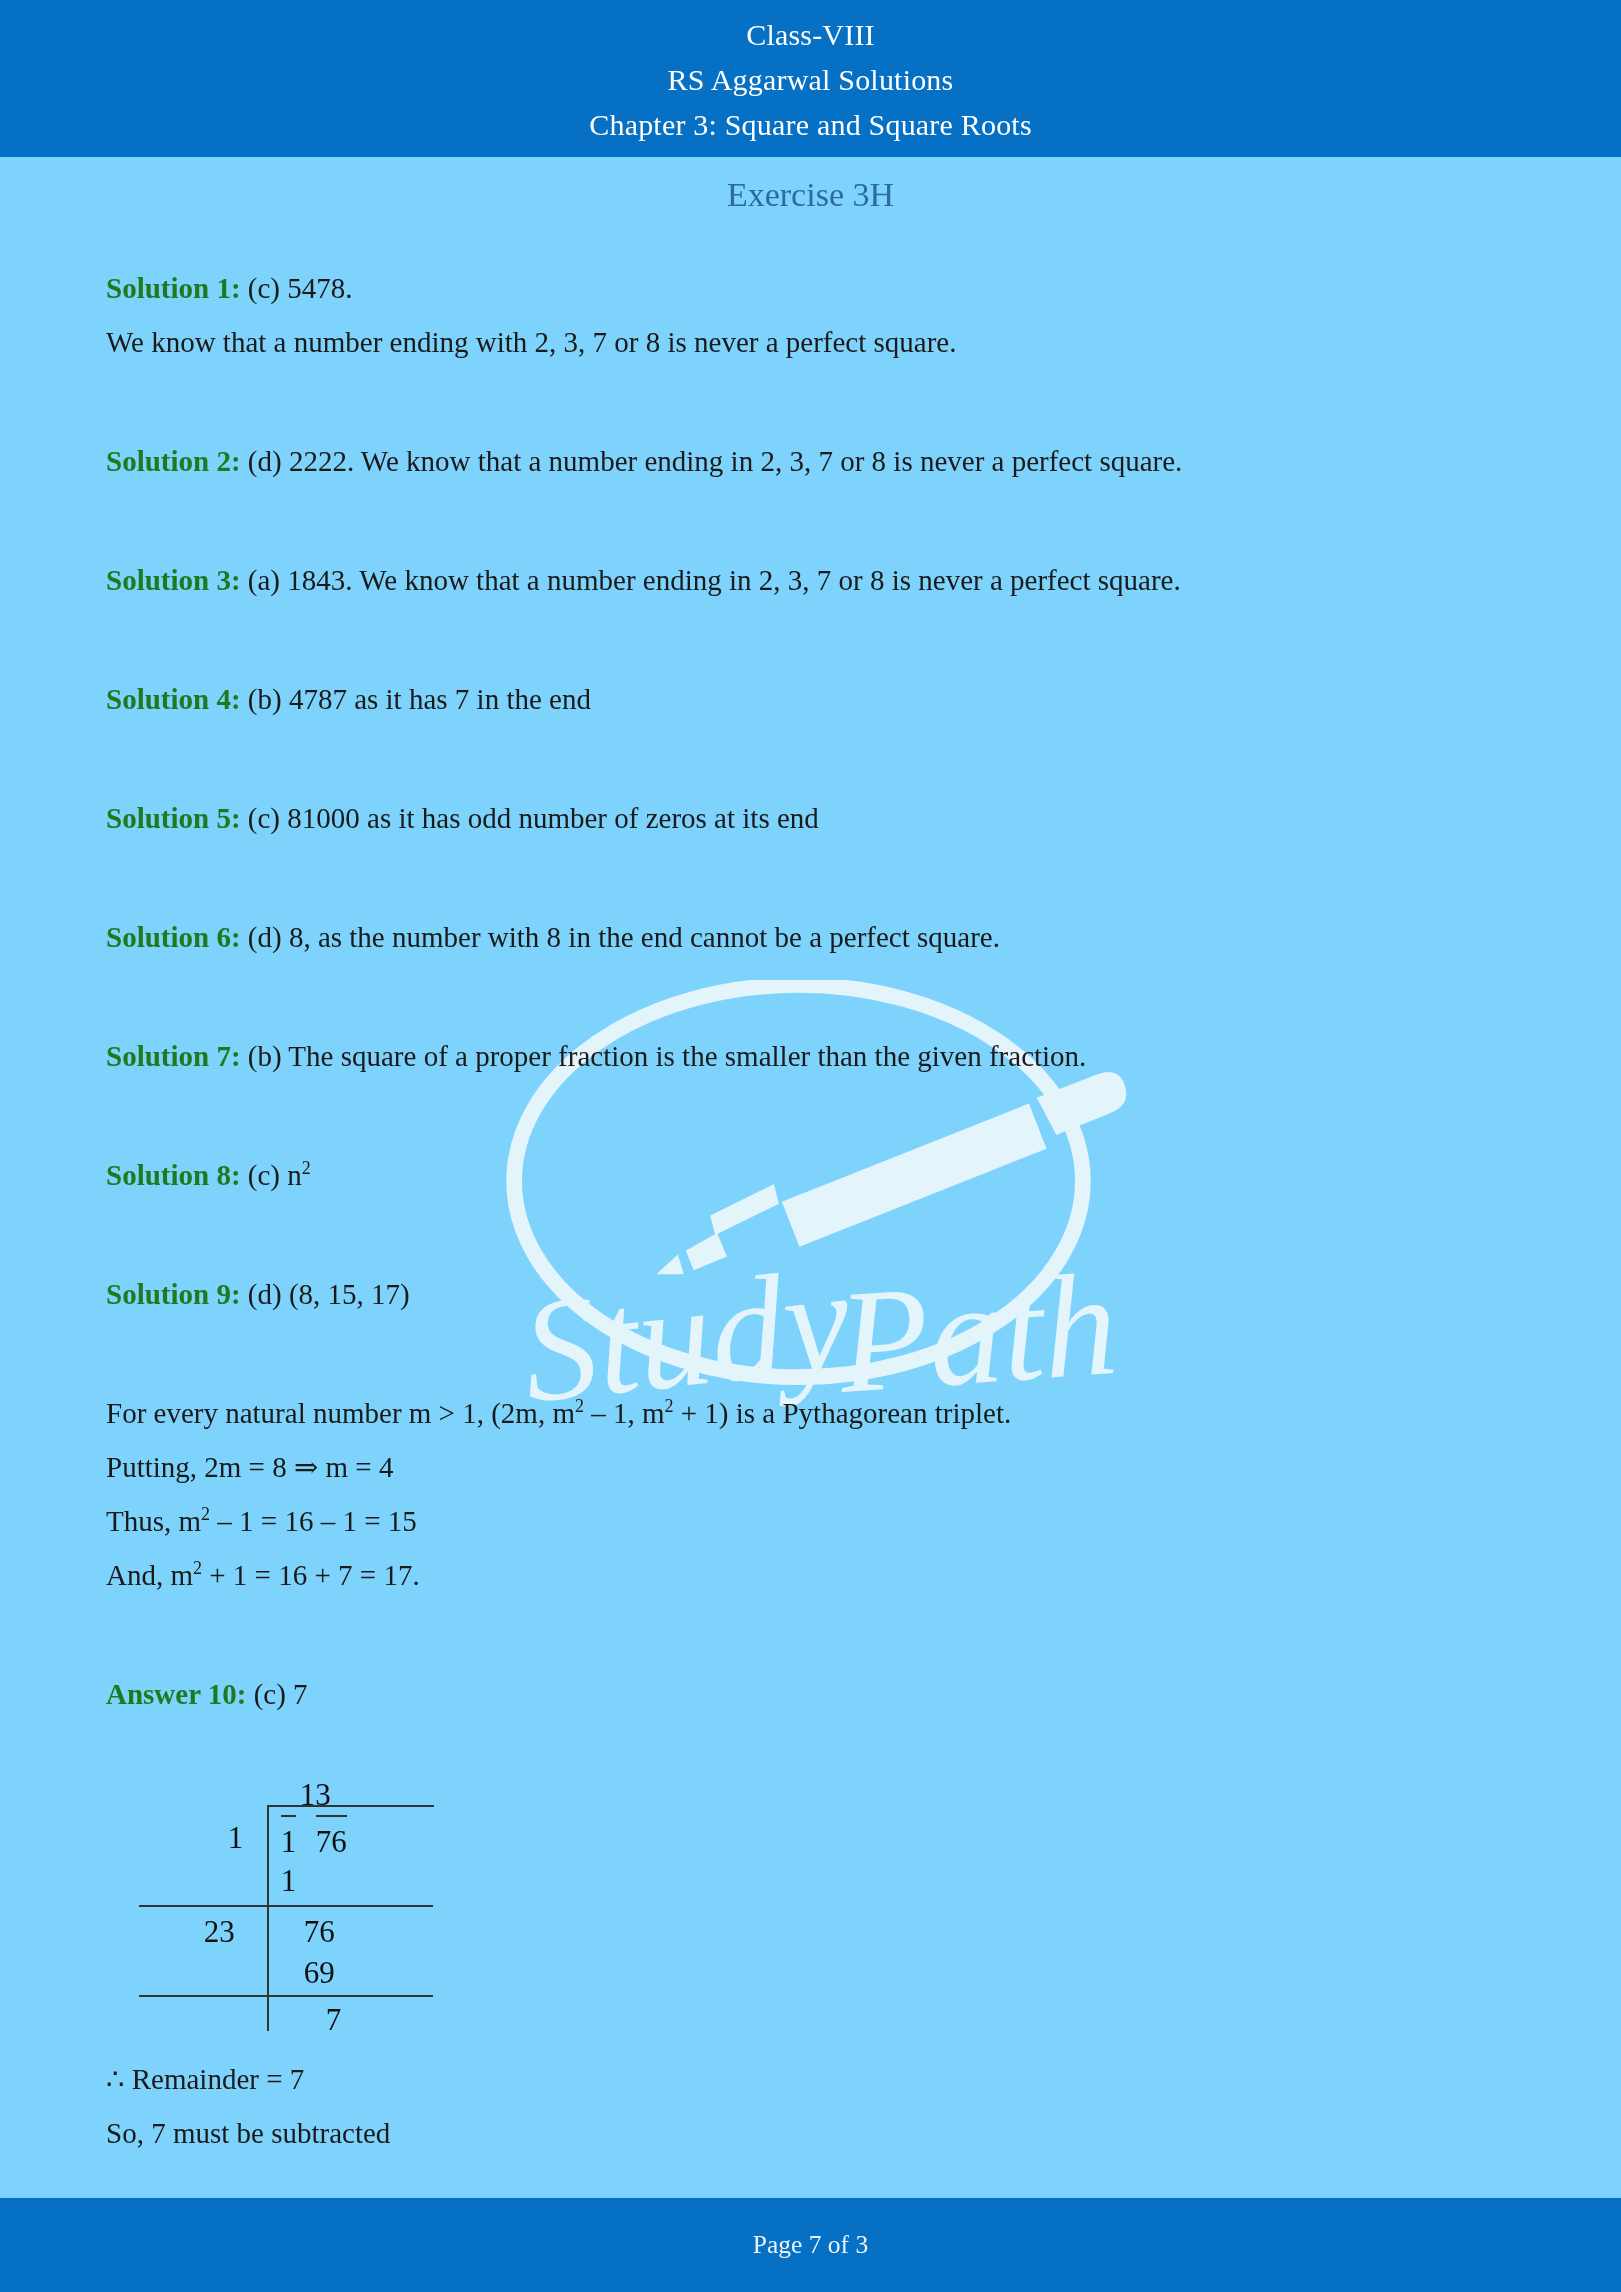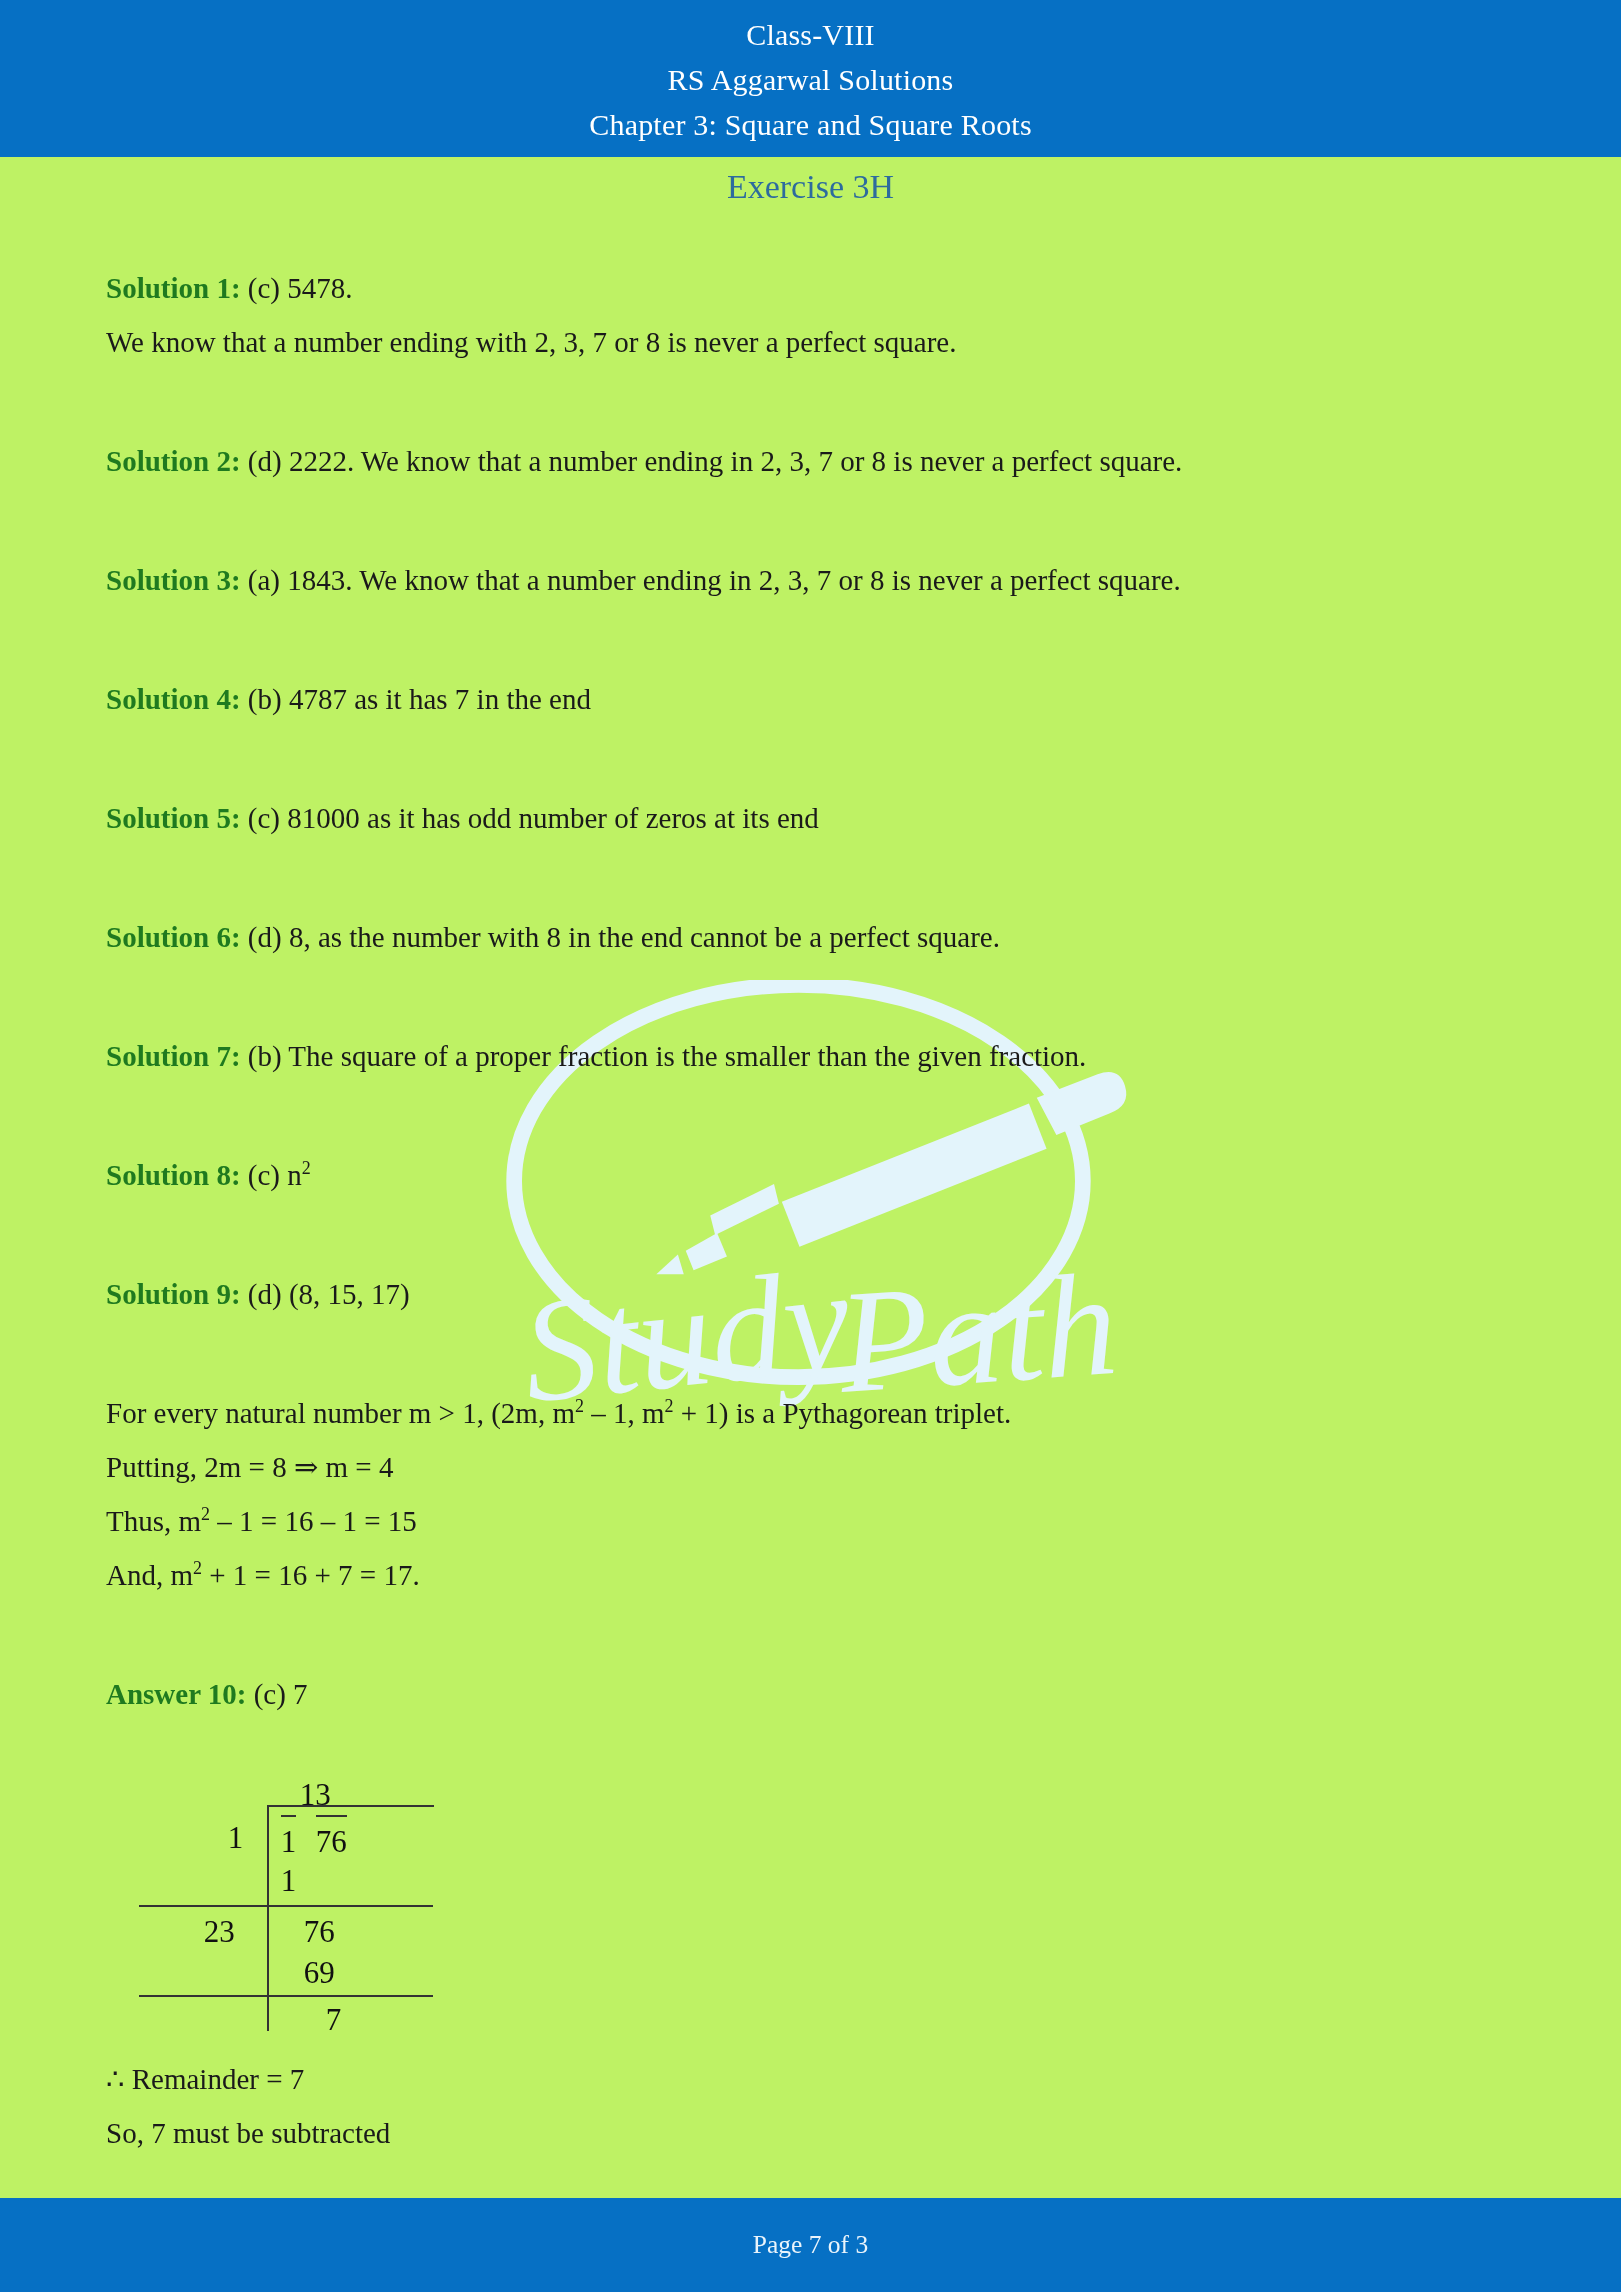--- a/index.html
+++ b/index.html
@@ -7,21 +7,21 @@
     padding: 0;
     background: #ffffff;
   }
   body {
     font-family: "Liberation Serif", "DejaVu Serif", serif;
   }
   .page {
     position: relative;
     width: 1621px;
     height: 2293px;
-    background: #bef264;
+    background: #7dd3fc;
     overflow: hidden;
     box-sizing: border-box;
   }
 
   
   .header-bar {
     position: absolute;
     top: 0; left: 0;
     width: 1621px;
     height: 157px;
@@ -35,21 +35,21 @@
     font-size: 30px;
     line-height: 45px;
     font-family: "Liberation Serif", serif;
     letter-spacing: 0.2px;
     color: #ffffff;
   }
 
   
   .exercise-title {
     position: absolute;
-    top: 168px; left: 0;
+    top: 176px; left: 0;
     width: 1621px;
     text-align: center;
     font-size: 34px;
     color: #2D6B9E;
     font-family: "Liberation Serif", serif;
   }
 
   
   .watermark {
     position: absolute;

